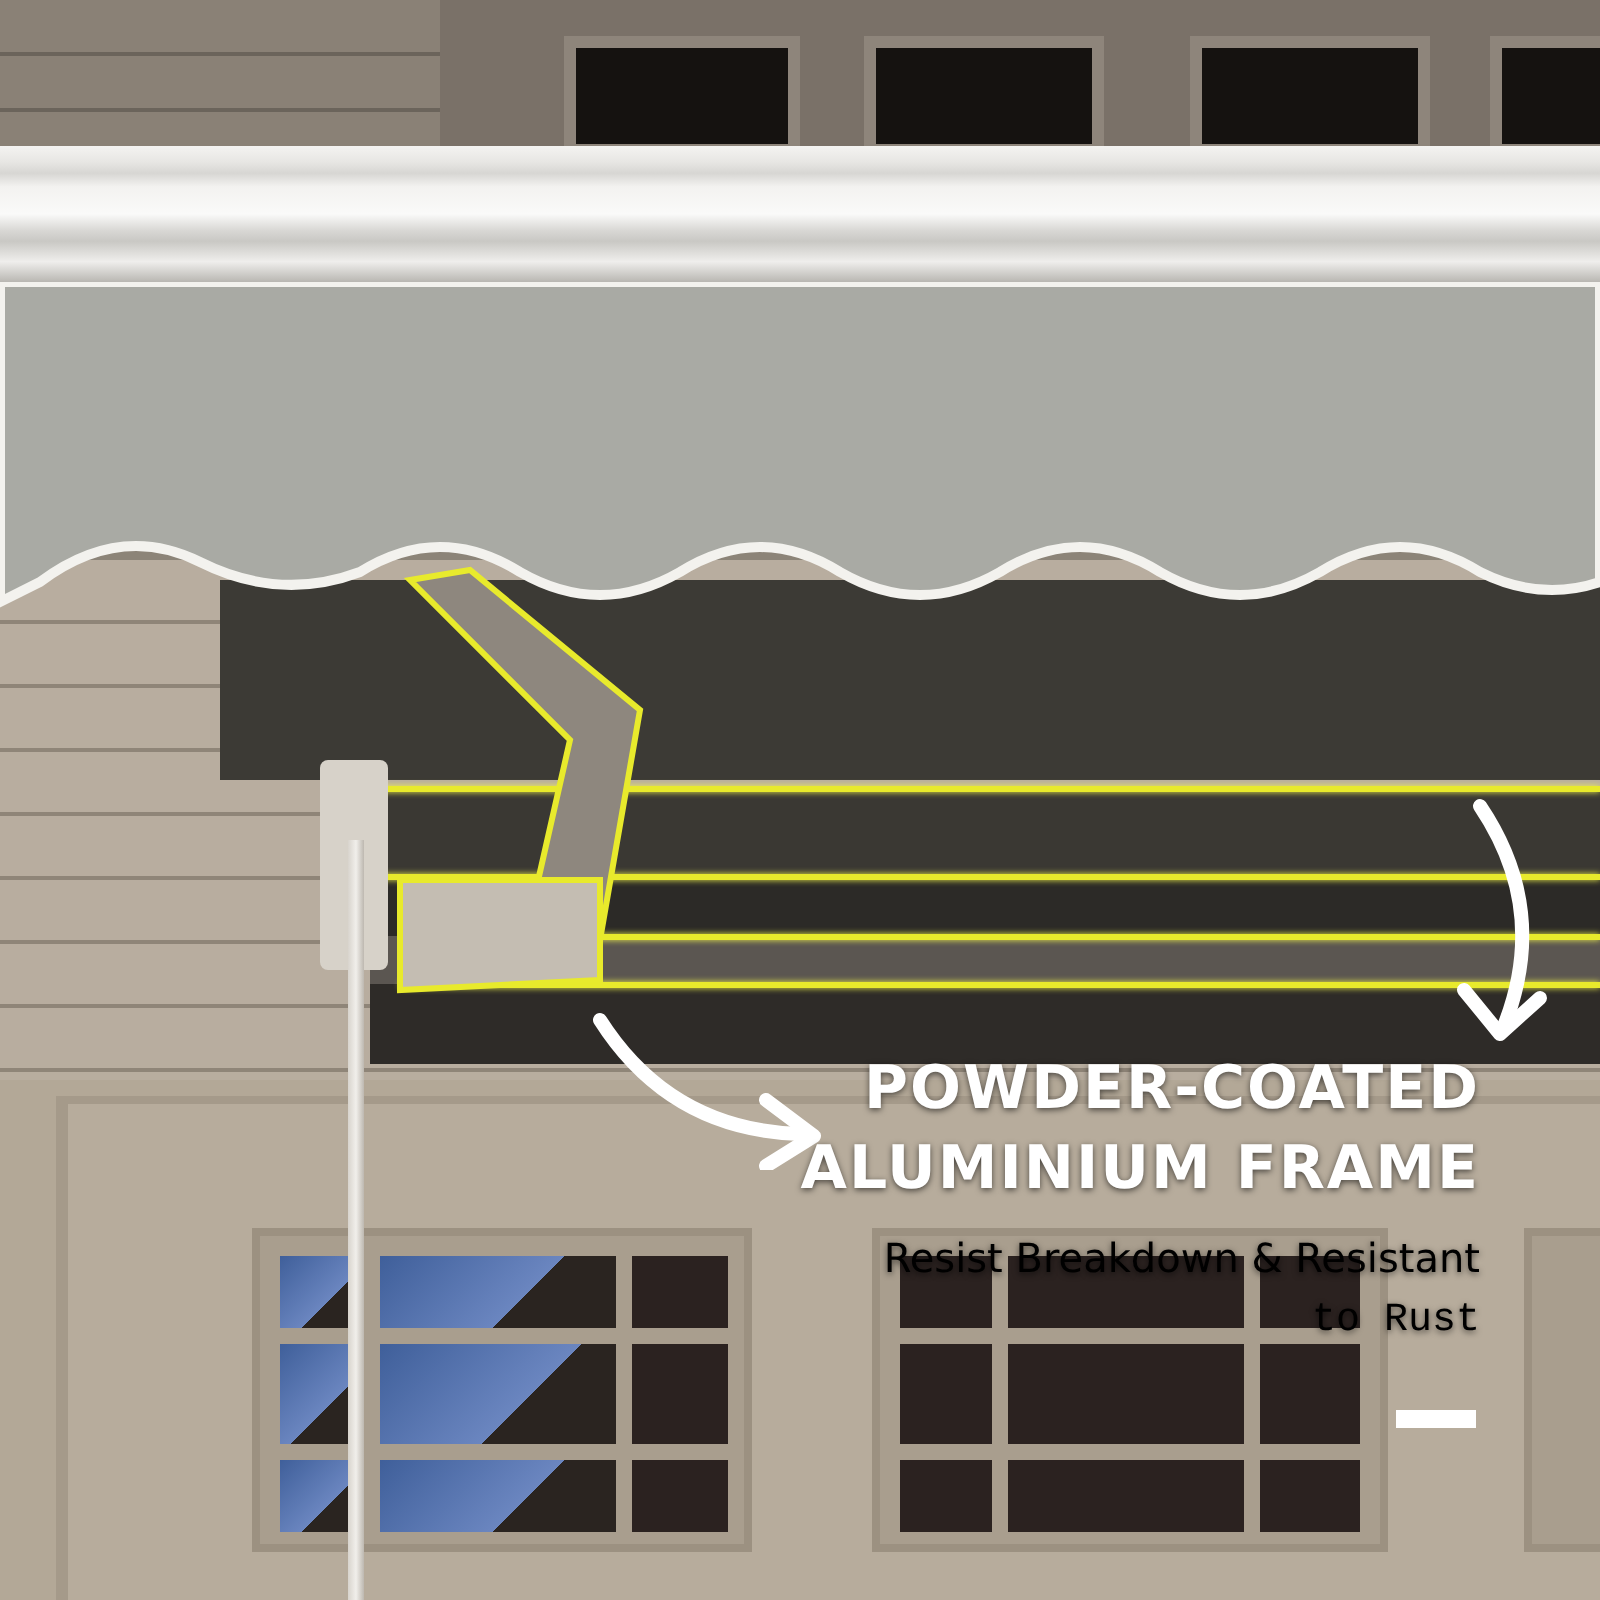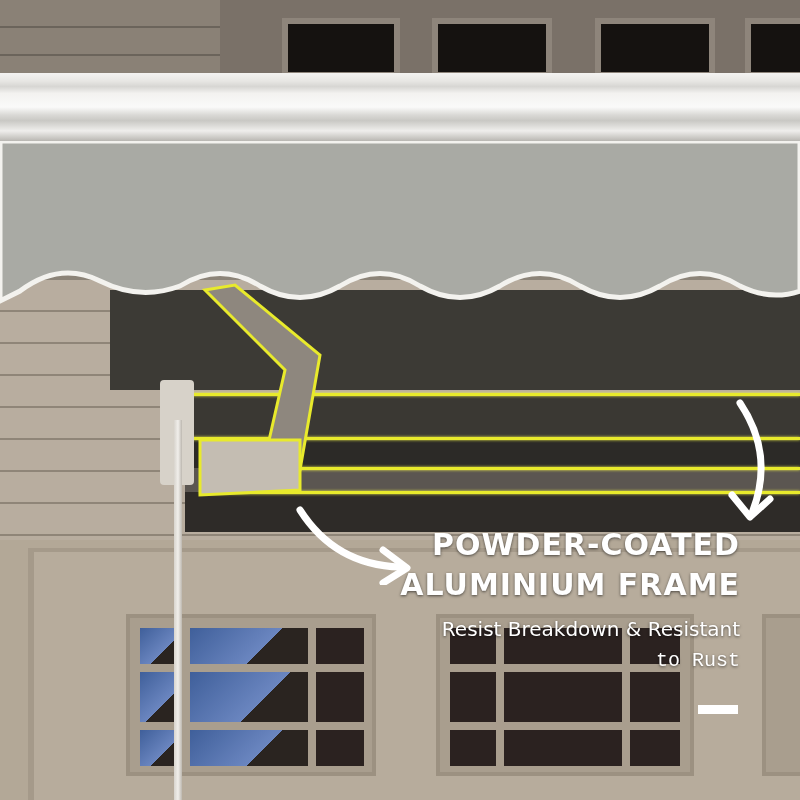--- a/index.html
+++ b/index.html
@@ -19,21 +19,21 @@
   
   .facade{left:0;top:540px;width:800px;height:260px;background:#b3a897;}
   .door-frame{left:28px;top:548px;width:772px;height:252px;background:#b7ac9c;border-left:6px solid #a59a8a;border-top:4px solid #a59a8a;box-sizing:border-box;}
   .window{background:#a99e8e;border:4px solid #9c9181;box-sizing:border-box;}
   .pane{background:#2b2220;}
   .pane.blue{background:linear-gradient(135deg,#3f5f9a,#6b86c0 60%,#2a2420 60%);}
   .pole{left:174px;top:420px;width:8px;height:380px;background:linear-gradient(90deg,#d8d4cd,#f1efeb,#bdb8b0);}
   .bracket{left:160px;top:380px;width:34px;height:105px;background:#d7d2c9;border-radius:4px;}
   
   .title-line{right:60px;color:#ffffff;font-family:"DejaVu Sans",sans-serif;font-weight:bold;font-size:30px;letter-spacing:1px;text-shadow:0 1px 3px rgba(0,0,0,.6);white-space:nowrap;text-align:right;}
-  .sub-line{right:60px;color:#ffffff;font-family:"DejaVu Sans",sans-serif;font-size:20px;text-shadow:0 1px 3px rgba(0,0,0,.6);white-space:nowrap;text-align:right;}
+  .sub-line{right:60px;color:#000000;font-family:"DejaVu Sans",sans-serif;font-size:20px;text-shadow:0 1px 3px rgba(0,0,0,.6);white-space:nowrap;text-align:right;}
   .dash{left:698px;top:705px;width:40px;height:9px;background:#ffffff;}
 </style>
 </head>
 <body>
 
 <div class="abs siding-top"></div>
 <div class="abs upper-wall">
   <div class="abs uw-pane" style="left:62px;top:18px;width:118px;height:60px;"></div>
   <div class="abs uw-pane" style="left:212px;top:18px;width:120px;height:60px;"></div>
   <div class="abs uw-pane" style="left:375px;top:18px;width:120px;height:60px;"></div>

